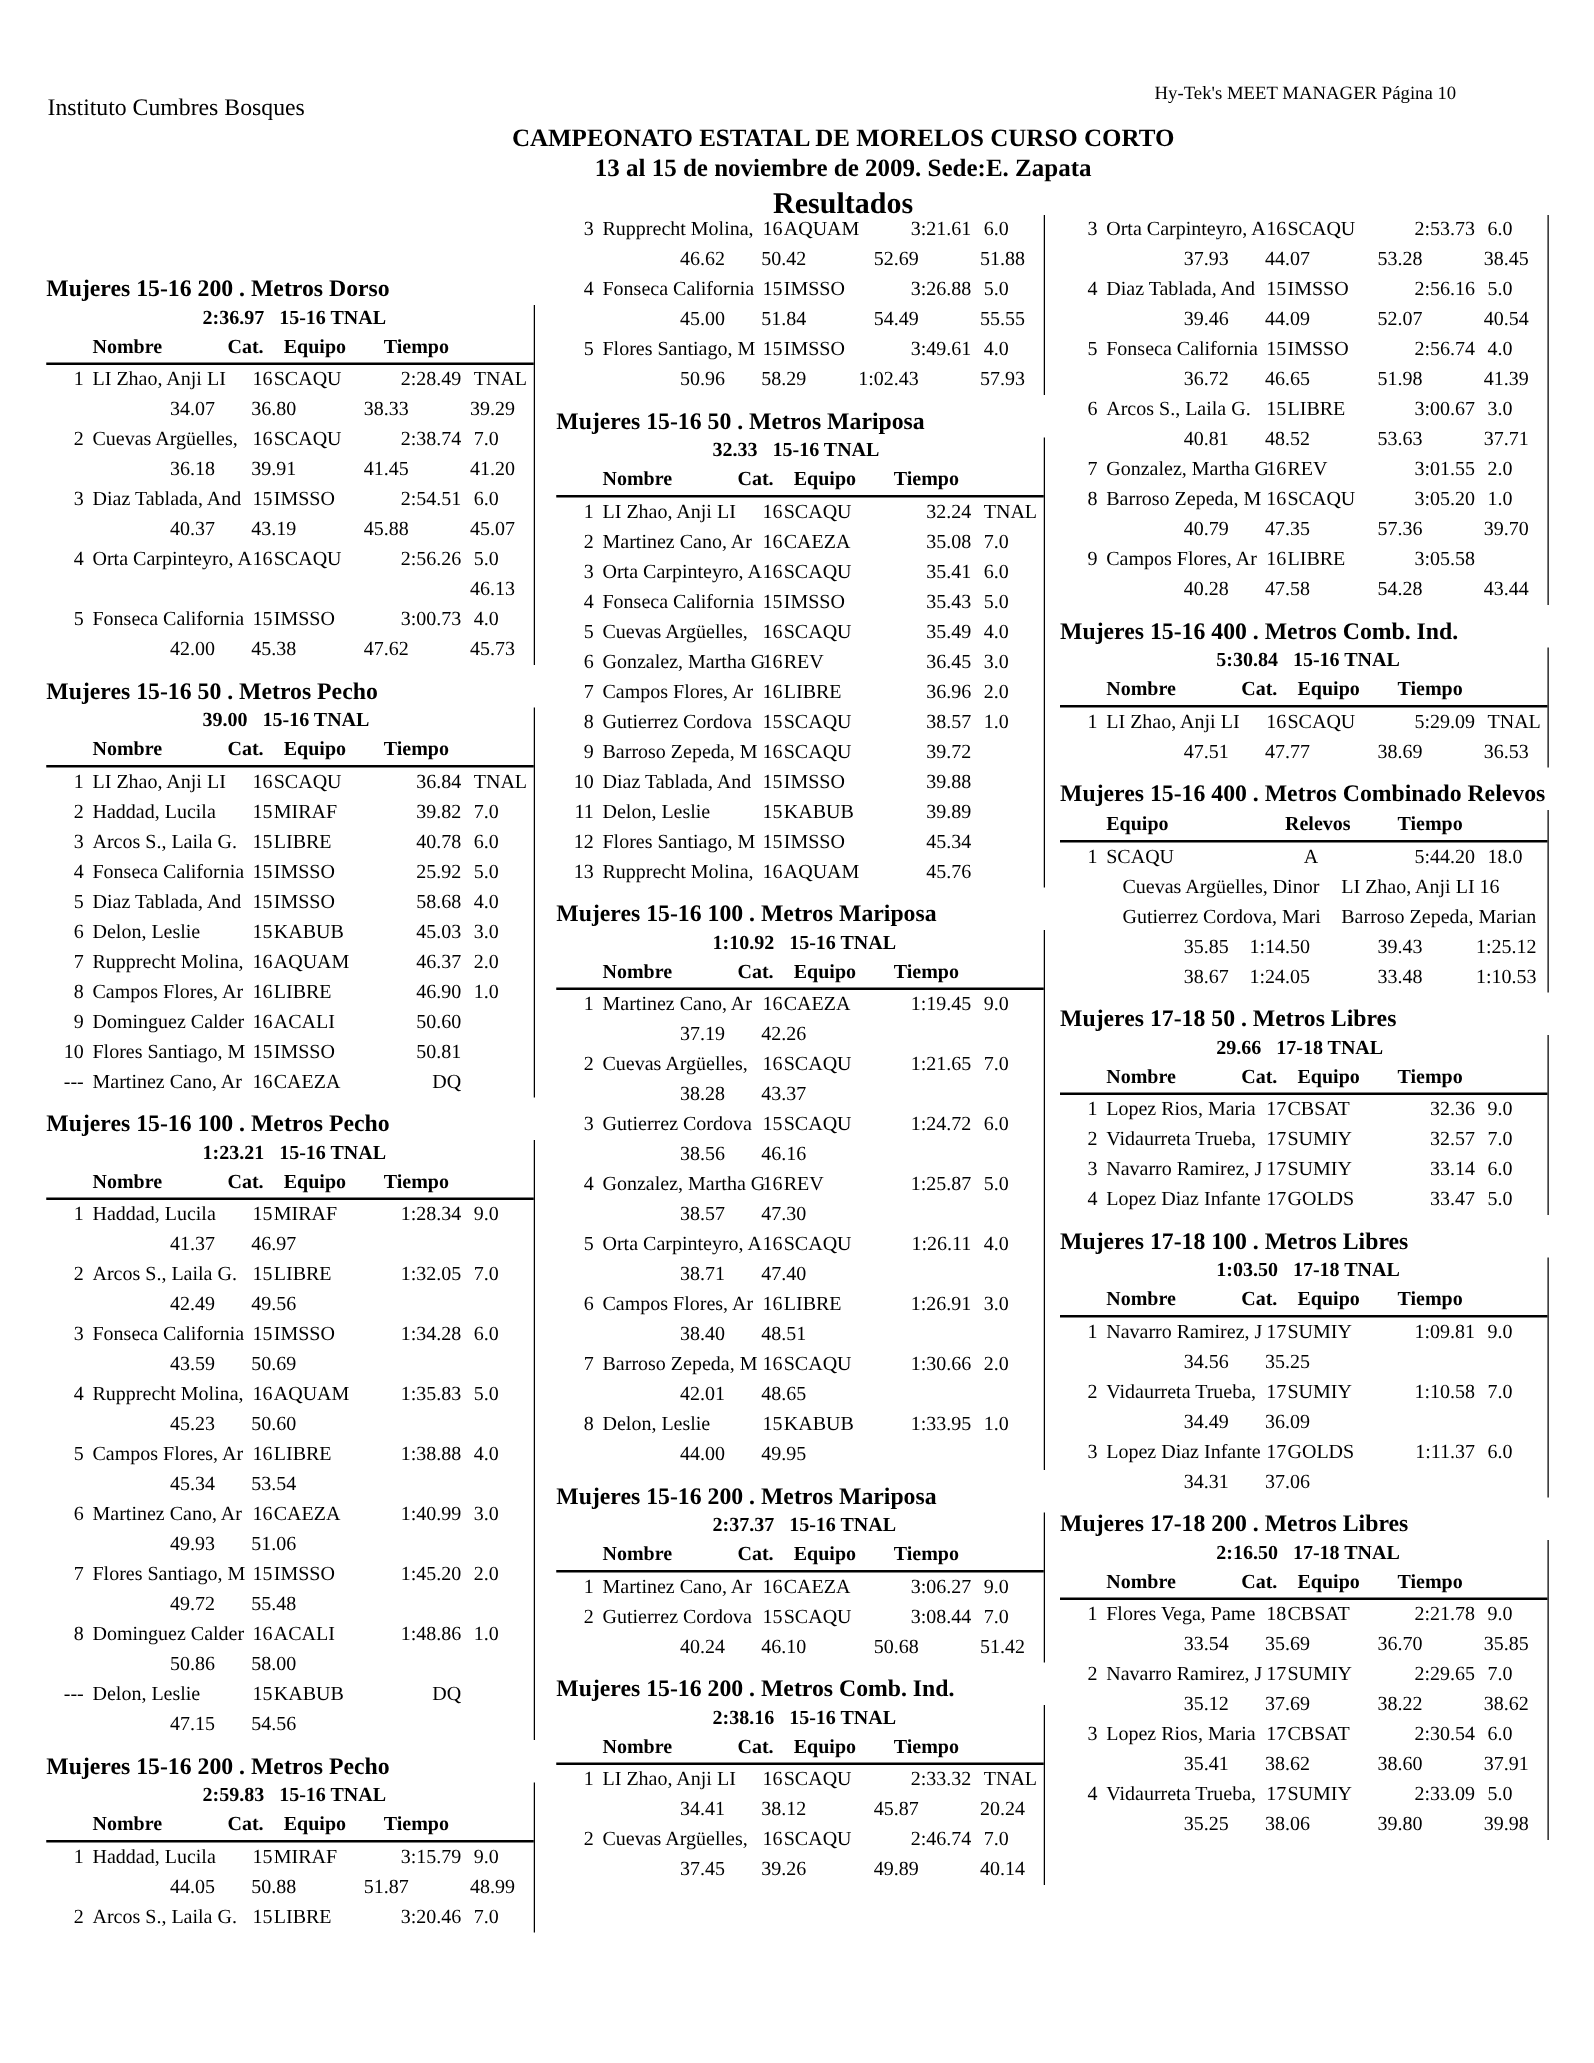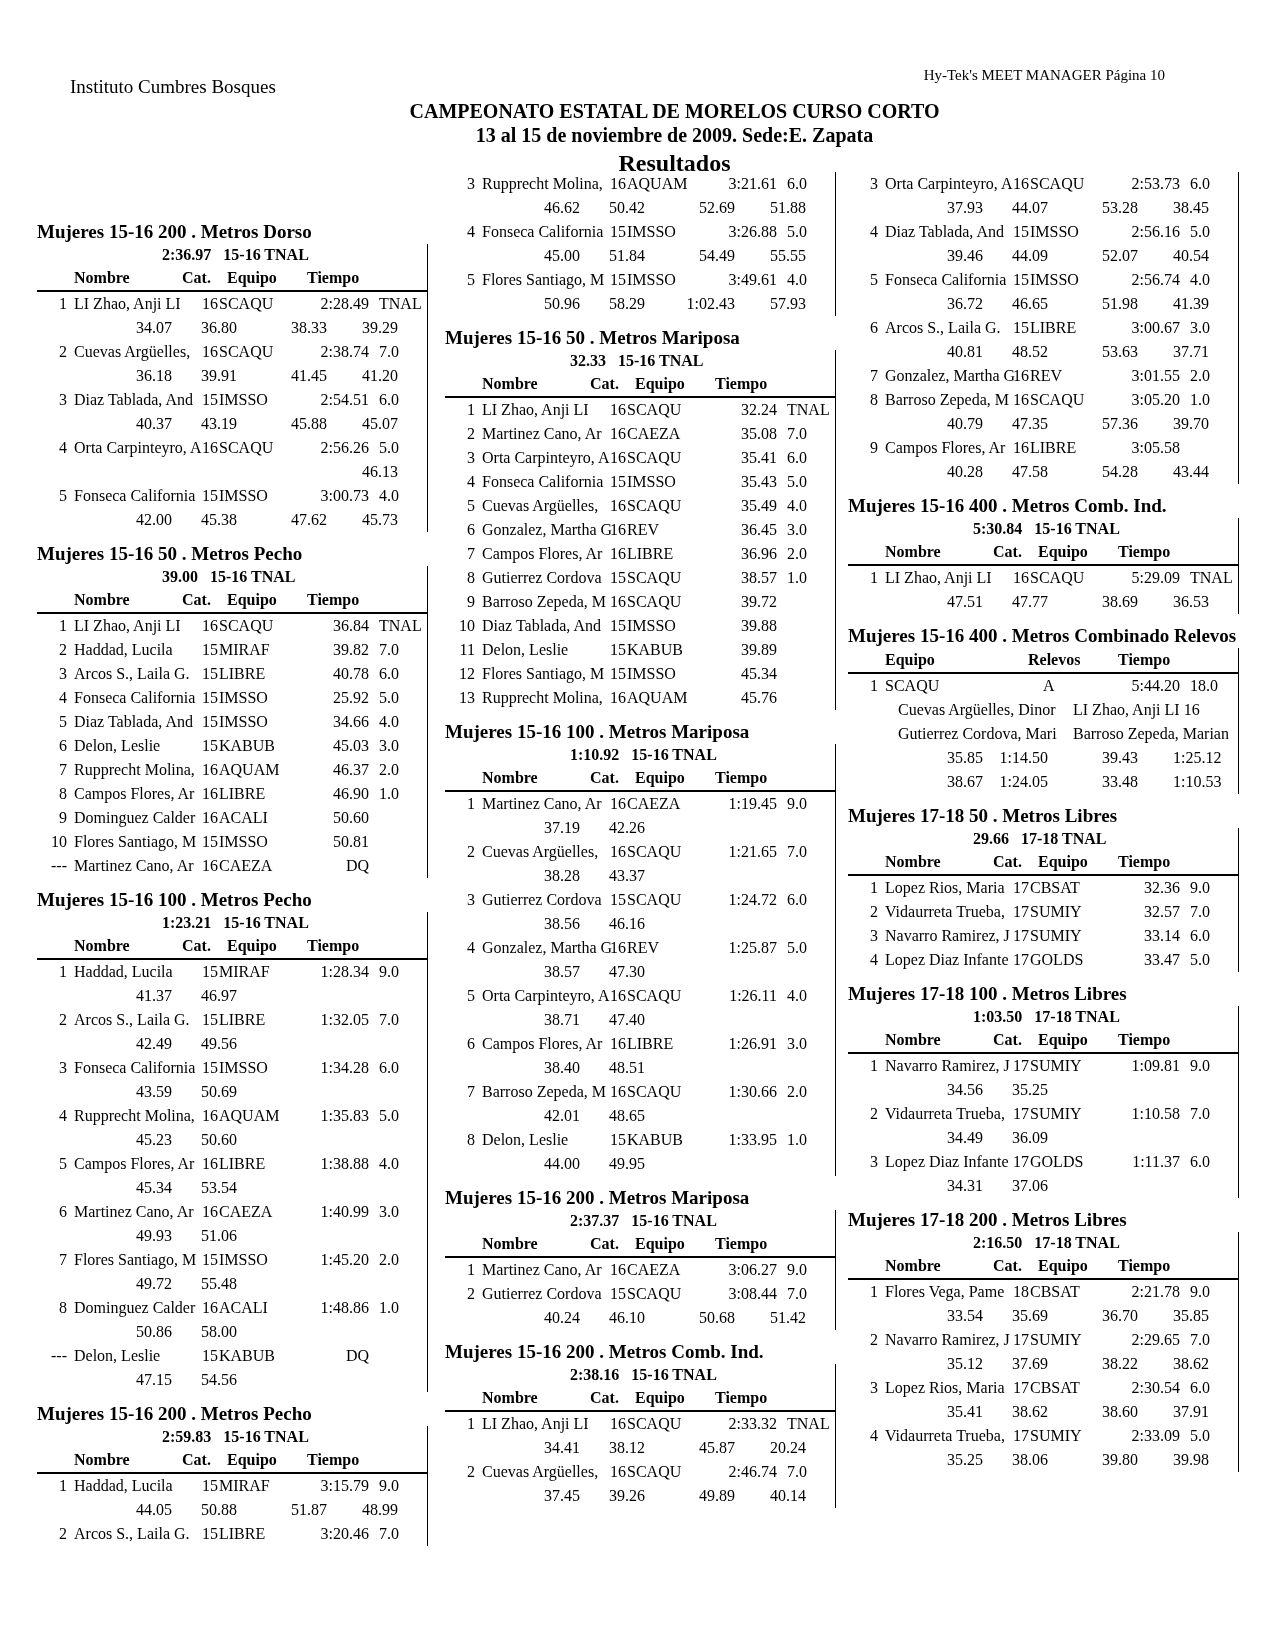--- a/index.html
+++ b/index.html
@@ -1,18 +1,18 @@
 <!DOCTYPE html>
 <html><head>
 <meta charset="utf-8">
 <style>
   html, body { margin: 0; padding: 0; background: #fff; }
   body { width: 1275px; height: 1650px; position: relative; overflow: hidden;
          font-family: "Liberation Serif", "DejaVu Serif", serif; color: #000; }
-  .hdr-left { position: absolute; left: 38px; top: 76px; font-size: 19px; margin-left: 32px; }
+  .hdr-left { position: absolute; left: 38px; top: 76px; font-size: 19px; }
   .hdr-right { position: absolute; right: 110px; top: 67px; font-size: 15px; }
   .title { position: absolute; left: 0; width: 1275px; text-align: center; font-weight: bold; }
   .t1 { top: 100px; font-size: 20px; left: 37px; }
   .t2 { top: 124px; font-size: 20px; left: 37px; }
   .t3 { top: 150px; font-size: 24px; left: 37px; }
   .col { position: absolute; width: 400px; }
   .col1 { left: 37px; top: 180px; margin-top: 40px; }
   .col2 { left: 445px; top: 172px; }
   .col3 { left: 848px; top: 172px; }
   .event { margin-bottom: 10px; }
@@ -26,21 +26,21 @@
   .c-name { left: 37px; width: 132px; overflow: hidden; }
   .c-age { left: 163px; width: 18px; text-align: right; }
   .c-team { left: 182px; }
   .c-time { left: 232px; width: 100px; text-align: right; }
   .c-pts { left: 342px; }
   .h-name { left: 37px; } .h-age { left: 145px; } .h-team { left: 190px; } .h-time { left: 270px; }
   .h-eq { left: 37px; } .h-rel { left: 180px; } .h-tiempo { left: 270px; }
   .s1 { left: 85px; width: 50px; text-align: right; }
   .s2 { left: 145px; width: 55px; text-align: right; }
   .s3 { left: 230px; width: 60px; text-align: right; }
-  .s4 { left: 325px; width: 64px; text-align: left; }
+  .s4 { left: 325px; width: 64px; text-align: center; }
   .sw1 { left: 50px; width: 165px; overflow: hidden; }
   .sw2 { left: 225px; width: 165px; overflow: hidden; }
   .rel-team { left: 37px; }
   .rel-letter { left: 195px; }
 </style>
 </head>
 <body>
 
 <div class="hdr-left">Instituto Cumbres Bosques</div>
 <div class="hdr-right">Hy-Tek's MEET MANAGER  Página 10</div>
@@ -171,21 +171,21 @@
           <span class="c-age">15</span>
           <span class="c-team">IMSSO</span>
           <span class="c-time">25.92</span>
           <span class="c-pts">5.0</span>
         </div>
         <div class="row">
           <span class="c-place">5</span>
           <span class="c-name">Diaz Tablada, And</span>
           <span class="c-age">15</span>
           <span class="c-team">IMSSO</span>
-          <span class="c-time">34.66</span>
+          <span class="c-time">58.68</span>
           <span class="c-pts">4.0</span>
         </div>
         <div class="row">
           <span class="c-place">6</span>
           <span class="c-name">Delon, Leslie</span>
           <span class="c-age">15</span>
           <span class="c-team">KABUB</span>
           <span class="c-time">45.03</span>
           <span class="c-pts">3.0</span>
         </div>

